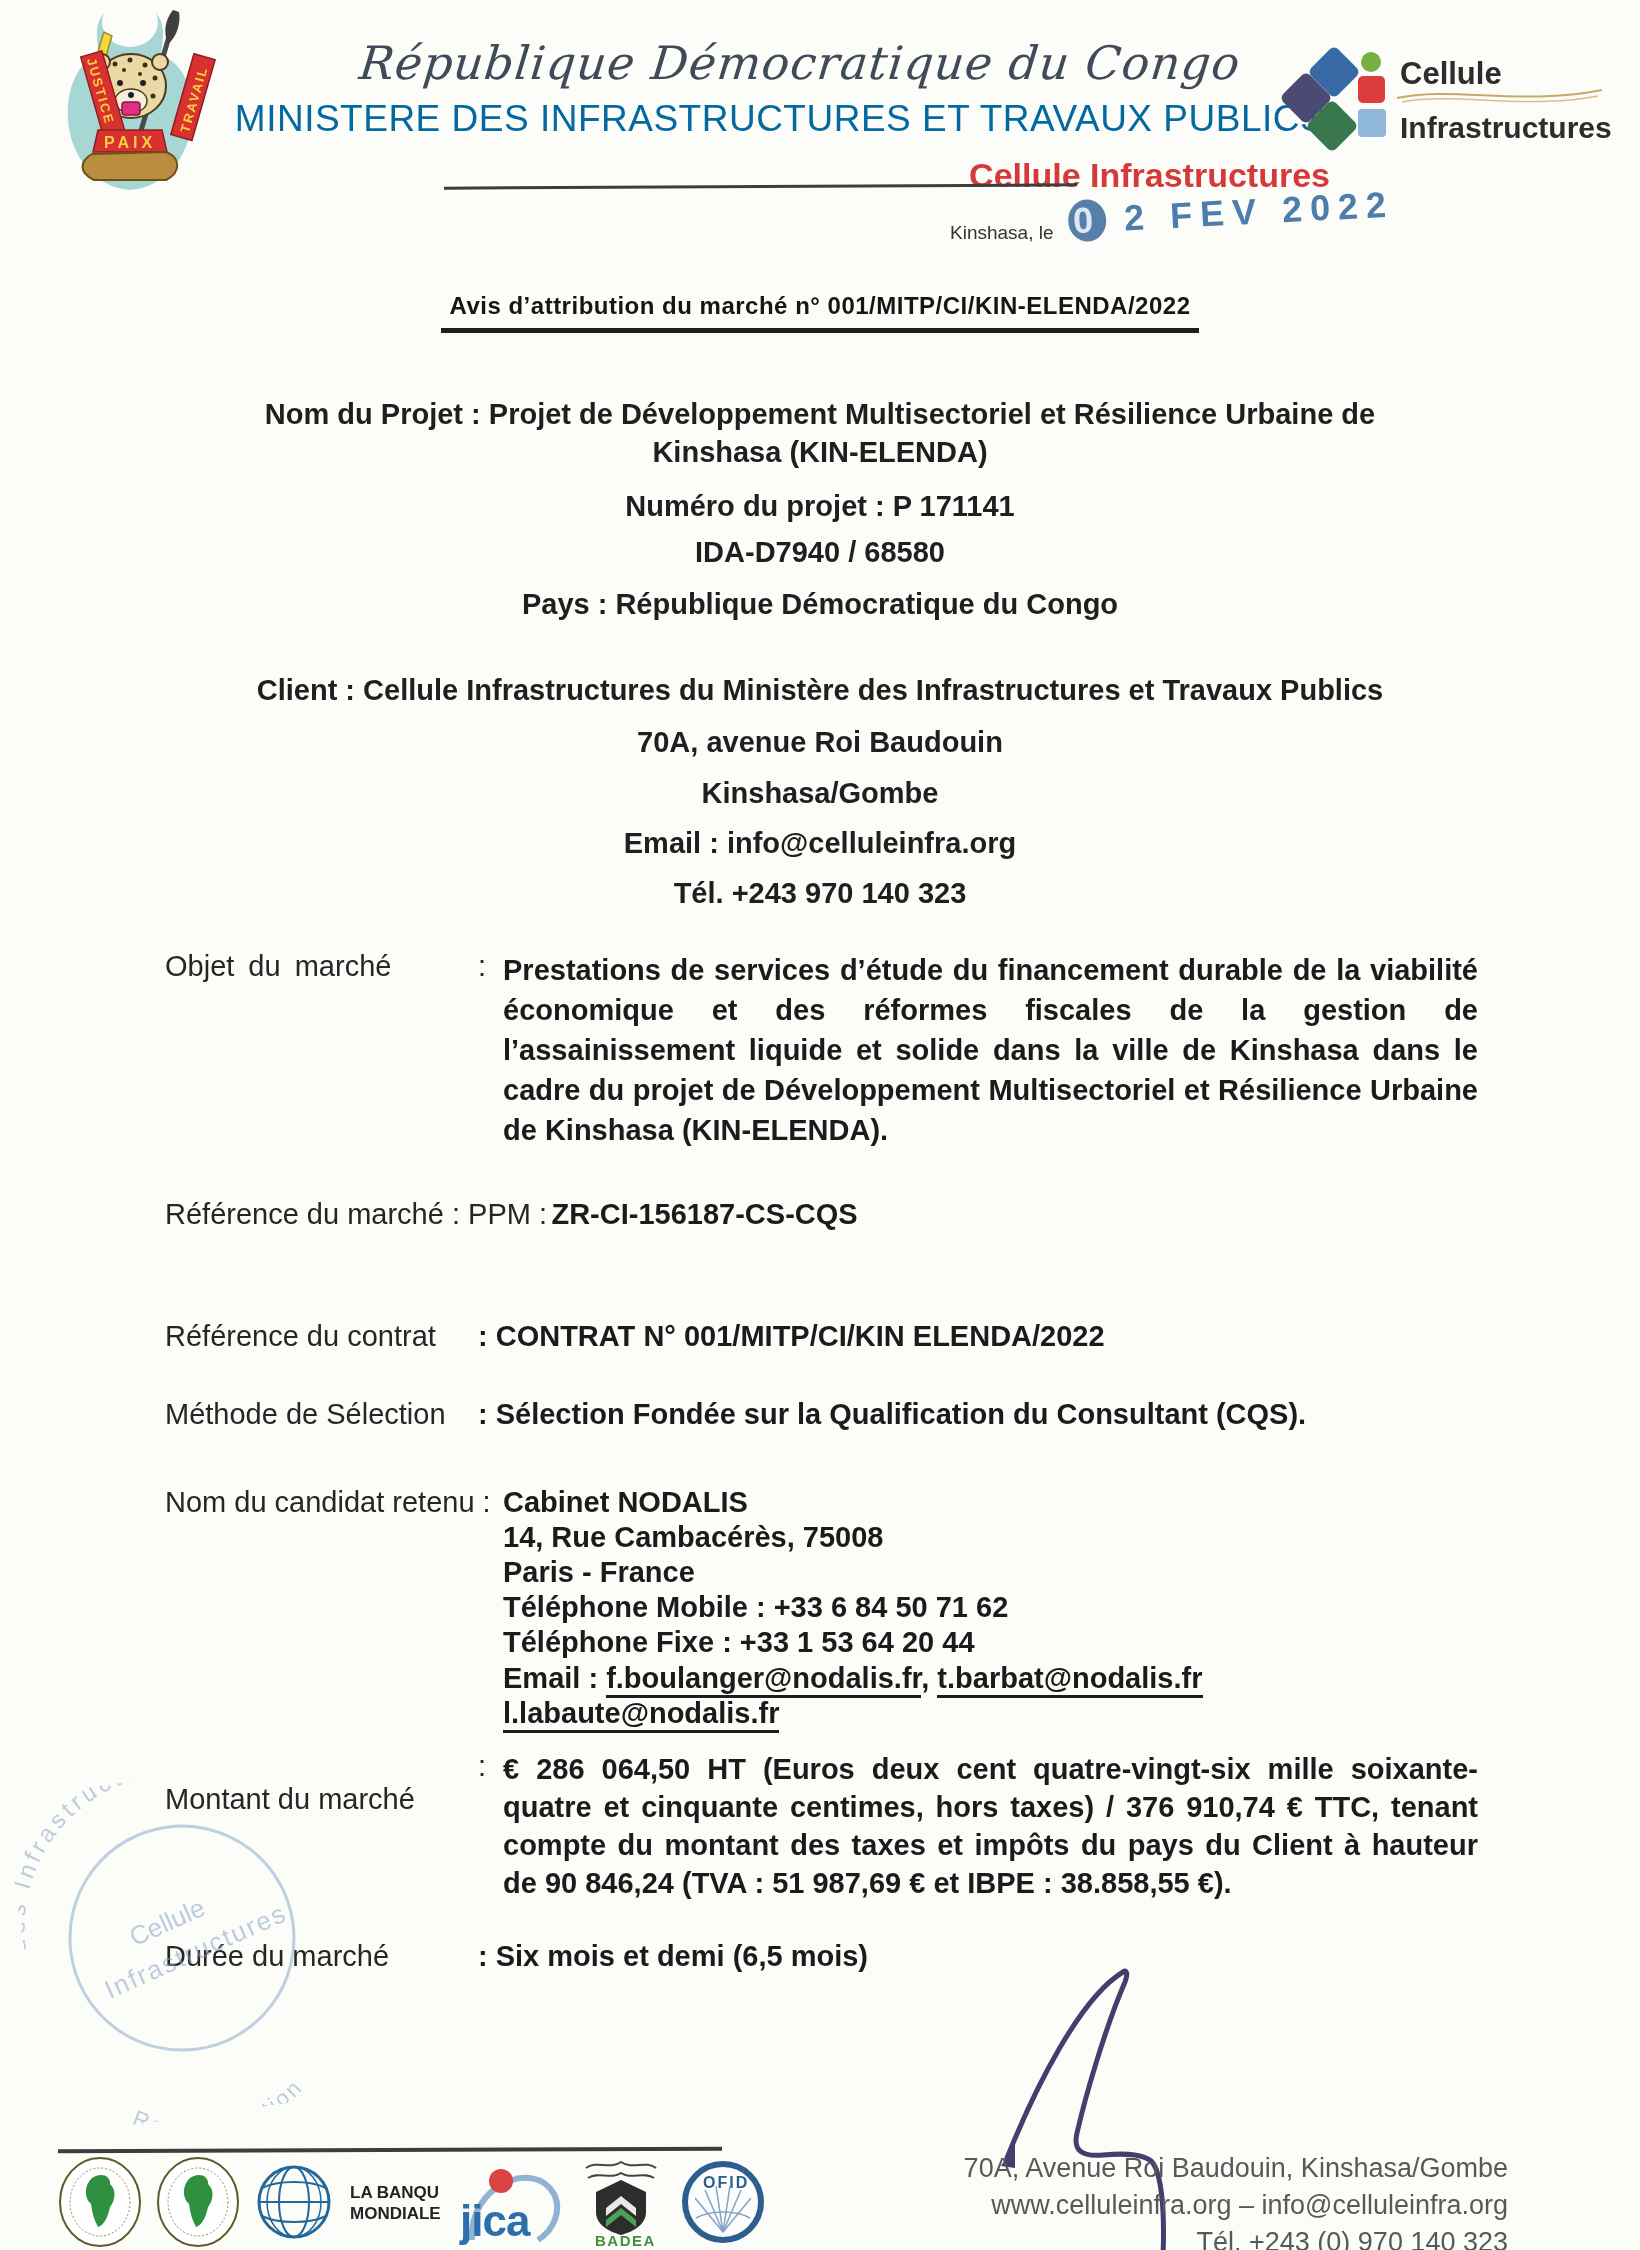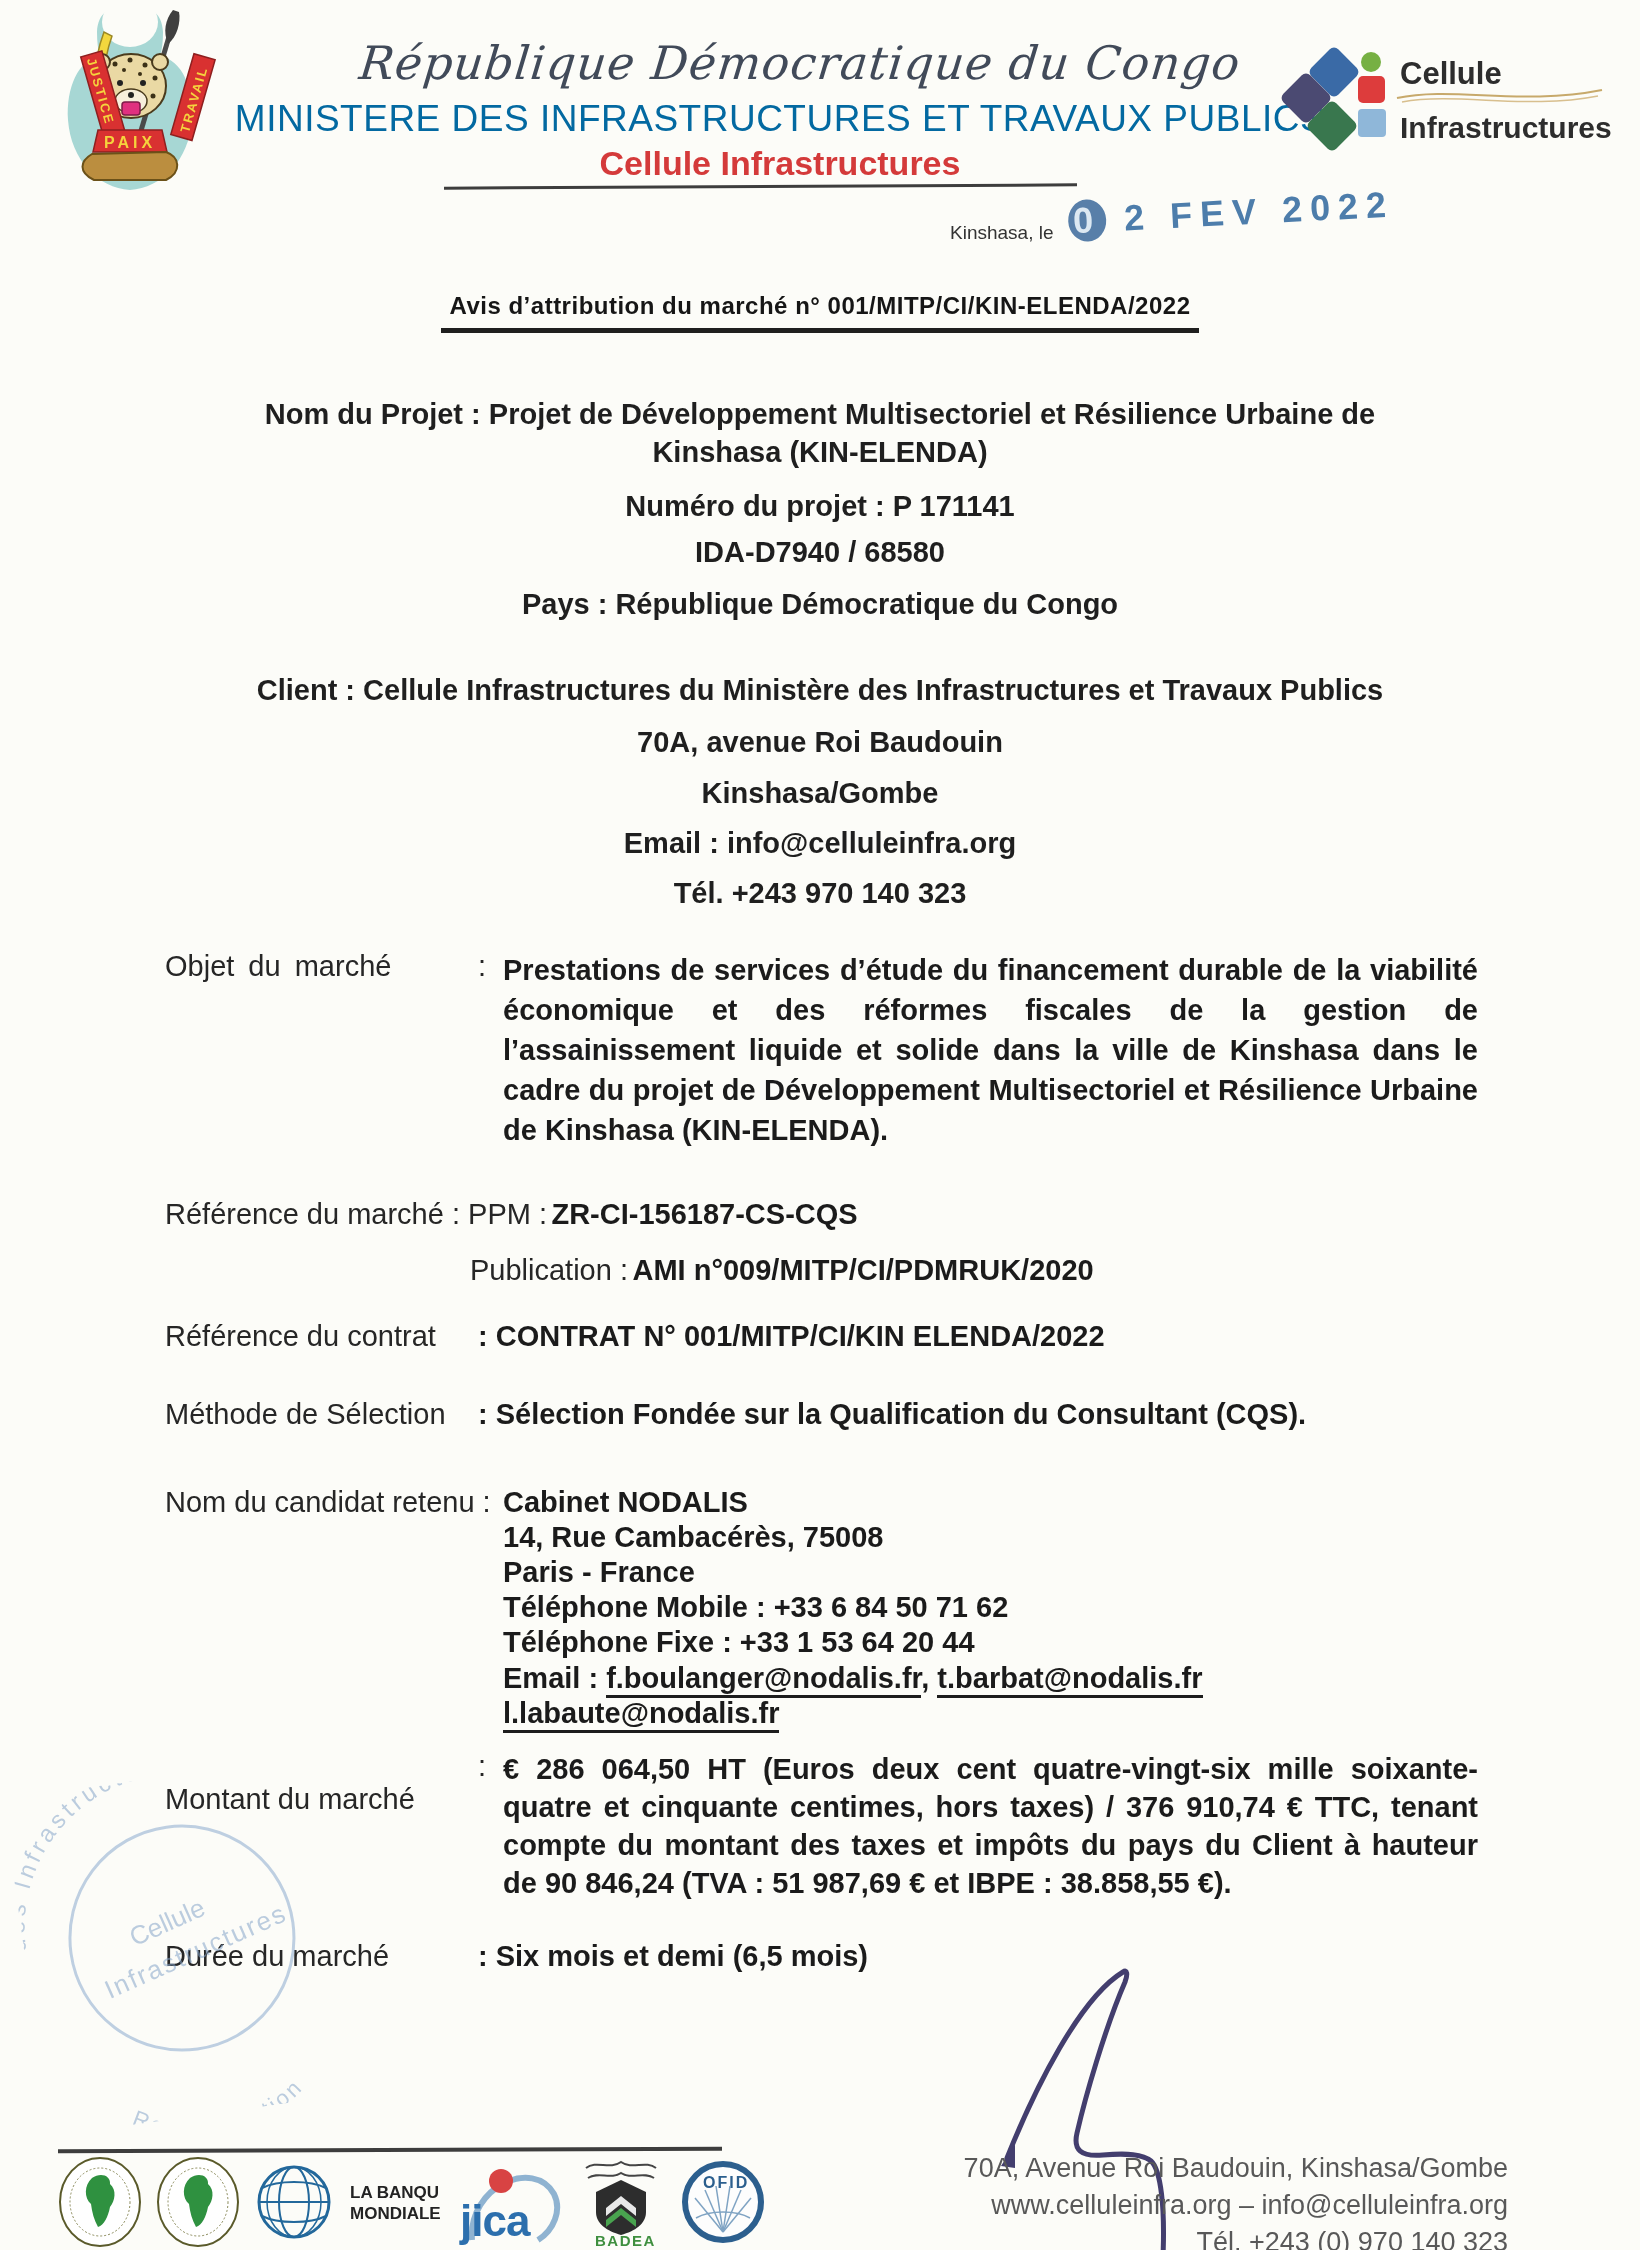--- a/index.html
+++ b/index.html
@@ -72,21 +72,21 @@
     </g>
     <g>
       <path d="M58,128 L122,128 L127,150 L53,150 Z" fill="#d93131" stroke="#8e1f1f" stroke-width="1.5"></path>
       <text x="90" y="146" font-size="16" font-weight="700" fill="#f5d33d" letter-spacing="4" text-anchor="middle">PAIX</text>
     </g>
     <path d="M52,152 L126,150 C140,155 142,170 126,178 L54,178 C38,170 40,159 52,152 Z" fill="#bb8e3f" stroke="#6b5118" stroke-width="2"></path>
   </svg>
 
   <div class="abs script-line nowrap" style="left:300px;width:1000px;top:36px;text-align:center;">République Démocratique du Congo</div>
   <div class="abs ministry-line nowrap" style="left:230px;width:1100px;top:98px;text-align:center;">MINISTERE DES INFRASTRUCTURES ET TRAVAUX PUBLICS</div>
-  <div class="abs unit-line nowrap" style="left:230px;width:1100px;top:144px;text-align:center;">Cellule Infrastructures</div>
+  <div class="abs unit-line nowrap" style="left:230px;width:1100px;top:156px;text-align:right;">Cellule Infrastructures</div>
   <div class="abs hrule" style="left:444px;top:185px;width:633px;transform:rotate(-0.3deg);"></div>
 
   <svg class="abs" style="left:1272px;top:40px;" width="350" height="115" viewBox="0 0 350 115">
     <rect x="43" y="13" width="38" height="38" rx="6" transform="rotate(45 62 32)" fill="#3a6aa6"></rect>
     <rect x="15" y="39" width="38" height="38" rx="6" transform="rotate(45 34 58)" fill="#4b4a72"></rect>
     <rect x="41" y="67" width="38" height="38" rx="6" transform="rotate(45 60 86)" fill="#39774e"></rect>
     <circle cx="99" cy="22" r="10" fill="#76b043"></circle>
     <rect x="86" y="36" width="27" height="27" rx="5" fill="#dd3c3c"></rect>
     <rect x="86" y="69" width="28" height="28" rx="4" fill="#8fb7d9"></rect>
     <text x="128" y="44" font-size="31" font-weight="700" fill="#2d2d2d">Cellule</text>
@@ -116,24 +116,20 @@
   <div class="abs center-line" style="top:827px;">Email : info@celluleinfra.org</div>
   <div class="abs center-line" style="top:877px;">Tél. +243 970 140 323</div>
 
   <div class="abs label nowrap" style="left:165px;top:950px;word-spacing:6px;">Objet du marché</div>
   <div class="abs label" style="left:478px;top:950px;">:</div>
   <div class="abs para" style="left:503px;top:950px;">Prestations de services d’étude du financement durable de la viabilité économique et des réformes fiscales de la gestion de l’assainissement liquide et solide dans la ville de Kinshasa dans le cadre du projet de Développement Multisectoriel et Résilience Urbaine de Kinshasa (KIN-ELENDA).</div>
 
   <div class="abs nowrap" style="left:165px;top:1198px;">
     <span class="label">Référence du marché : PPM :</span>
     <span class="value">ZR-CI-156187-CS-CQS</span>
-  </div>
-  <div class="abs nowrap" style="left:470px;top:1254px;">
-    <span class="label">Publication :</span>
-    <span class="value">AMI n°009/MITP/CI/PDMRUK/2020</span>
   </div>
   <div class="abs label nowrap" style="left:165px;top:1320px;">Référence du contrat</div>
   <div class="abs value nowrap" style="left:478px;top:1320px;">: CONTRAT N° 001/MITP/CI/KIN ELENDA/2022</div>
   <div class="abs label nowrap" style="left:165px;top:1398px;">Méthode de Sélection</div>
   <div class="abs value nowrap" style="left:478px;top:1398px;">: Sélection Fondée sur la Qualification du Consultant (CQS).</div>
 
   <div class="abs label nowrap" style="left:165px;top:1486px;">Nom du candidat retenu :</div>
   <div class="abs value nowrap" style="left:503px;top:1486px;">Cabinet NODALIS</div>
   <div class="abs value nowrap" style="left:503px;top:1521px;">14, Rue Cambacérès, 75008</div>
   <div class="abs value nowrap" style="left:503px;top:1556px;">Paris - France</div>

